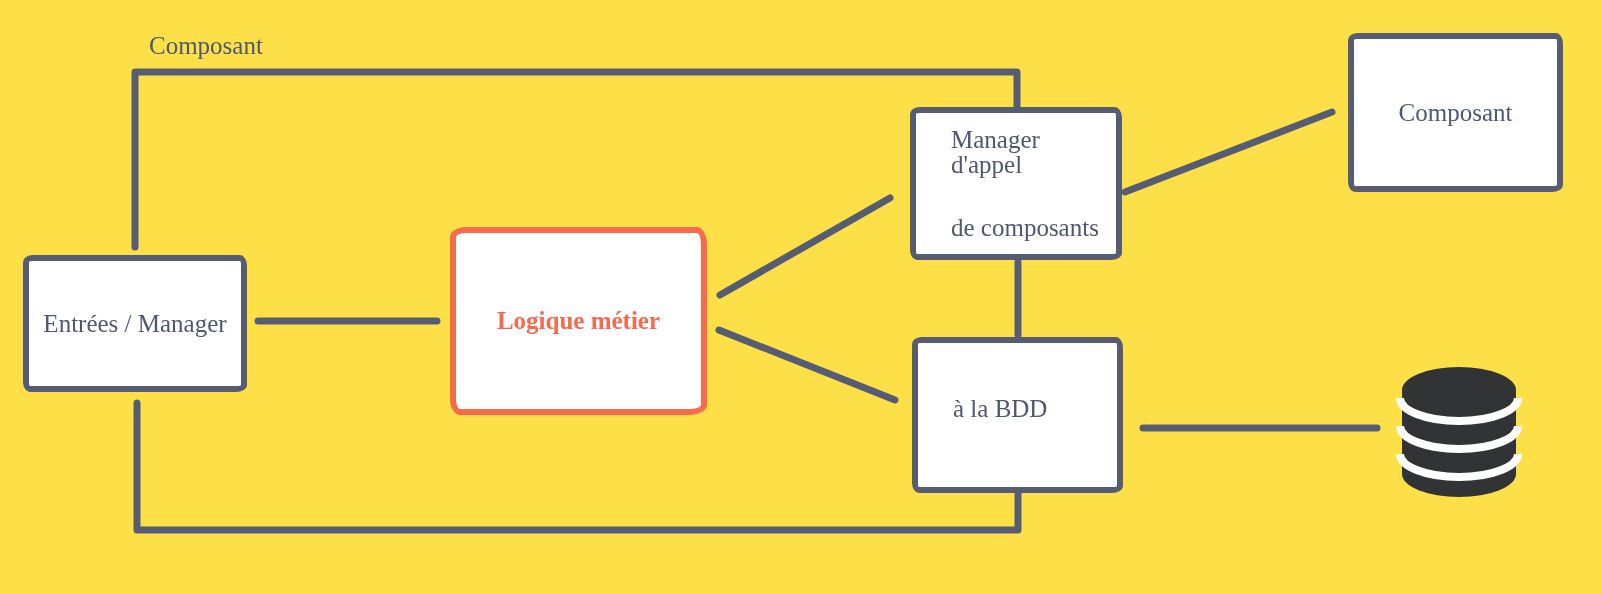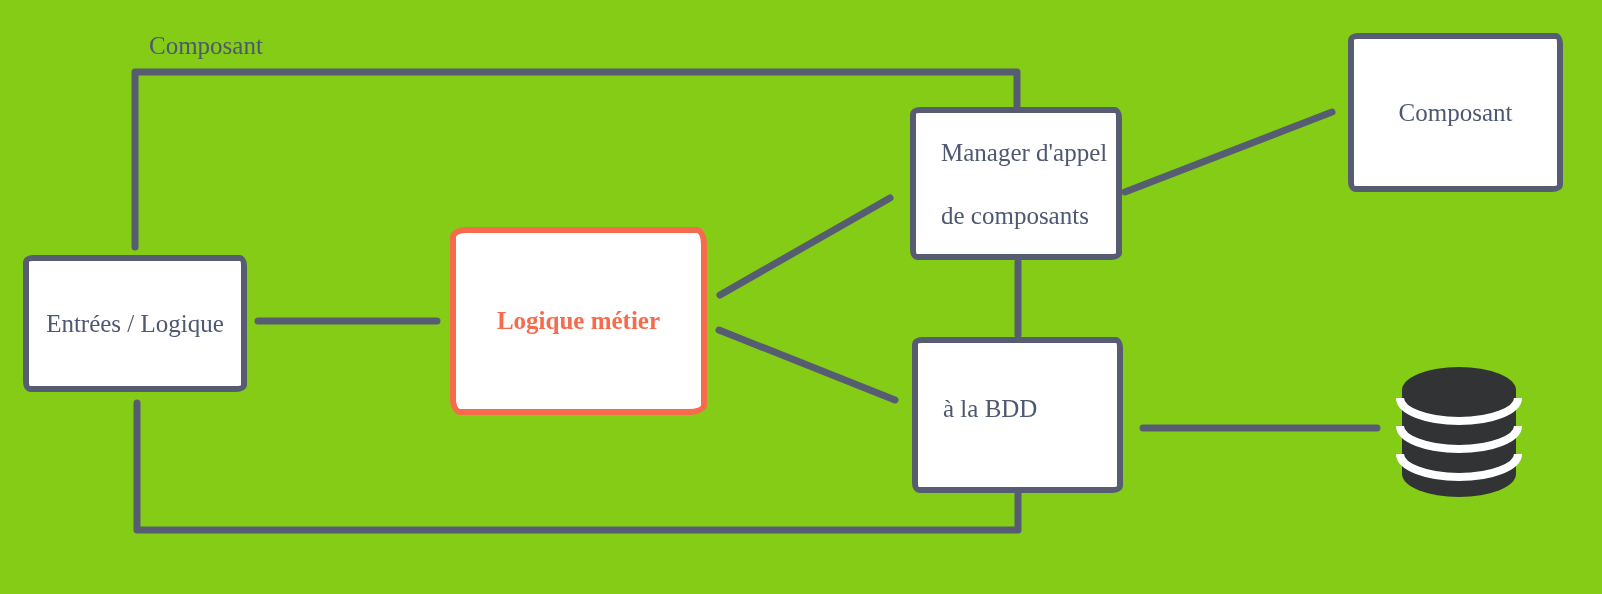--- a/index.html
+++ b/index.html
@@ -1,20 +1,20 @@
 <!DOCTYPE html>
 <html><head>
 <meta charset="utf-8">
 <style>
   html, body { margin: 0; padding: 0; background: #ffffff; }
   .canvas {
     position: relative;
     width: 1602px;
     height: 594px;
-    background: #84cc16;
+    background: #fde047;
     font-family: "Liberation Serif", serif;
     overflow: hidden;
   }
   svg.wires { position: absolute; left: 0; top: 0; }
   .node {
     position: absolute;
     box-sizing: border-box;
     background: #ffffff;
     border: 6px solid #565d72;
     border-radius: 10px 7px 11px 7px / 7px 11px 7px 10px;
@@ -23,21 +23,21 @@
     display: flex;
     align-items: center;
     justify-content: center;
     z-index: 2;
   }
   .node.multiline {
     flex-direction: column;
     align-items: flex-start;
     justify-content: center;
     gap: 38px;
-    padding-left: 25px;
+    padding-left: 35px;
     line-height: 25px;
   }
   .node.accent {
     border-color: #f76b4d;
     color: #f76b4d;
     border-radius: 16px 10px 18px 10px / 10px 18px 10px 16px;
     font-weight: bold;
   }
   .node-entrees-sorties { left: 23px;  top: 255px; width: 224px; height: 137px; }
   .node-logique-metier  { left: 450px; top: 227px; width: 257px; height: 188px; }
@@ -78,21 +78,21 @@
         <path d="M1400 398 A59 23 0 0 0 1518 398"></path>
         <path d="M1400 426 A59 23 0 0 0 1518 426"></path>
         <path d="M1400 454 A59 23 0 0 0 1518 454"></path>
       </g>
     </g>
   </svg>
 
   <div class="outer-label">Composant</div>
 
   <div class="node node-entrees-sorties">
-    <span>Entrées / Logique</span>
+    <span>Entrées / Manager</span>
   </div>
 
   <div class="node accent node-logique-metier">
     <span>Logique métier</span>
   </div>
 
   <div class="node multiline node-manager-appel">
     <span>Manager d'appel</span>
     <span>de composants</span>
   </div>

